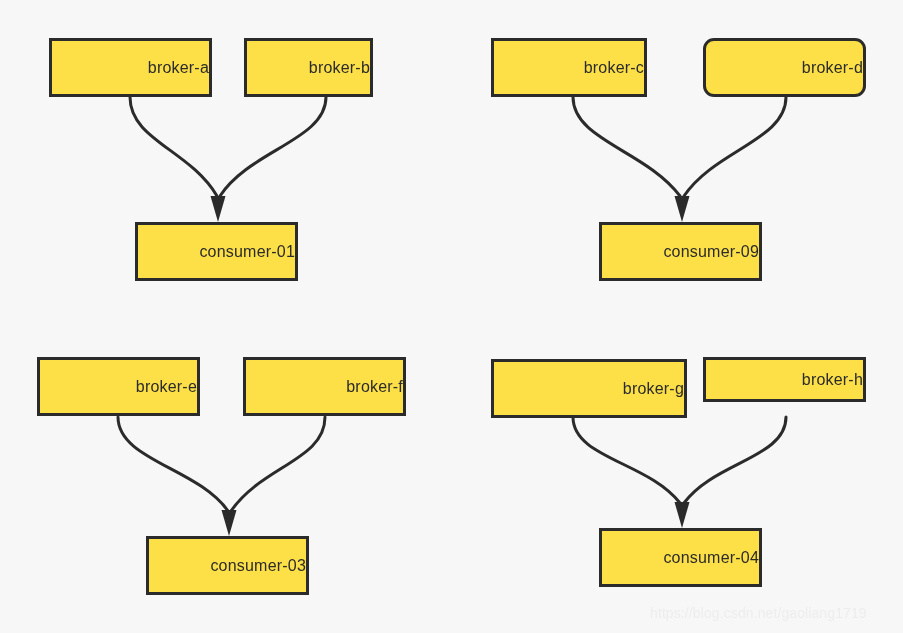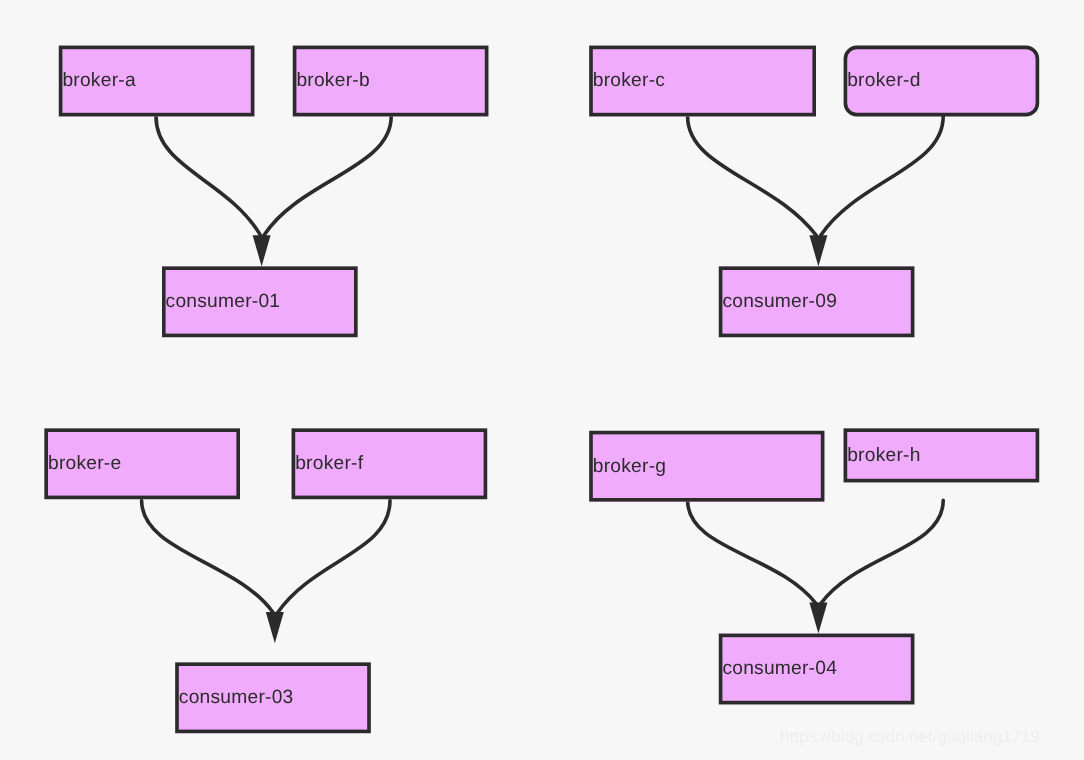--- a/index.html
+++ b/index.html
@@ -17,25 +17,25 @@
   #diagram-canvas {
     position: absolute;
     top: 0;
     left: 0;
     width: 903px;
     height: 633px;
   }
   .node-box {
     position: absolute;
     box-sizing: border-box;
-    background: #f0abfc;
+    background: #fde047;
     border: 3px solid #2b2b2b;
     display: flex;
     align-items: center;
-    justify-content: flex-start;
+    justify-content: flex-end;
   }
   .node-label {
     font-family: "Liberation Sans", sans-serif;
     font-size: 16px;
     color: #2b2b2b;
     letter-spacing: 0.2px;
     white-space: nowrap;
     line-height: 1;
   }
   .watermark {
@@ -63,42 +63,42 @@
     <polygon points="210.5,196 225.5,196 218,222" fill="#2b2b2b"></polygon>
     <polygon points="674.5,196 689.5,196 682,222" fill="#2b2b2b"></polygon>
     <polygon points="221.5,510 236.5,510 229,536" fill="#2b2b2b"></polygon>
     <polygon points="674.5,502 689.5,502 682,528" fill="#2b2b2b"></polygon>
   </svg>
 
 <div id="node-layer">
     <div class="node-box" style="left: 49px; top: 38px; width: 163px; height: 59px;">
       <span class="node-label">broker-a</span>
     </div>
-    <div class="node-box" style="left: 244px; top: 38px; width: 163px; height: 59px;">
+    <div class="node-box" style="left: 244px; top: 38px; width: 129px; height: 59px;">
       <span class="node-label">broker-b</span>
     </div>
     <div class="node-box" style="left: 135px; top: 222px; width: 163px; height: 59px;">
       <span class="node-label">consumer-01</span>
     </div>
-    <div class="node-box" style="left: 491px; top: 38px; width: 189px; height: 59px;">
+    <div class="node-box" style="left: 491px; top: 38px; width: 156px; height: 59px;">
       <span class="node-label">broker-c</span>
     </div>
     <div class="node-box" style="left: 703px; top: 38px; width: 163px; height: 59px; border-radius: 11px;">
       <span class="node-label">broker-d</span>
     </div>
     <div class="node-box" style="left: 599px; top: 222px; width: 163px; height: 59px;">
       <span class="node-label">consumer-09</span>
     </div>
     <div class="node-box" style="left: 37px; top: 357px; width: 163px; height: 59px;">
       <span class="node-label">broker-e</span>
     </div>
     <div class="node-box" style="left: 243px; top: 357px; width: 163px; height: 59px;">
       <span class="node-label">broker-f</span>
     </div>
-    <div class="node-box" style="left: 146px; top: 552px; width: 163px; height: 59px;">
+    <div class="node-box" style="left: 146px; top: 536px; width: 163px; height: 59px;">
       <span class="node-label">consumer-03</span>
     </div>
     <div class="node-box" style="left: 491px; top: 359px; width: 196px; height: 59px;">
       <span class="node-label">broker-g</span>
     </div>
     <div class="node-box" style="left: 703px; top: 357px; width: 163px; height: 45px;">
       <span class="node-label">broker-h</span>
     </div>
     <div class="node-box" style="left: 599px; top: 528px; width: 163px; height: 59px;">
       <span class="node-label">consumer-04</span>

